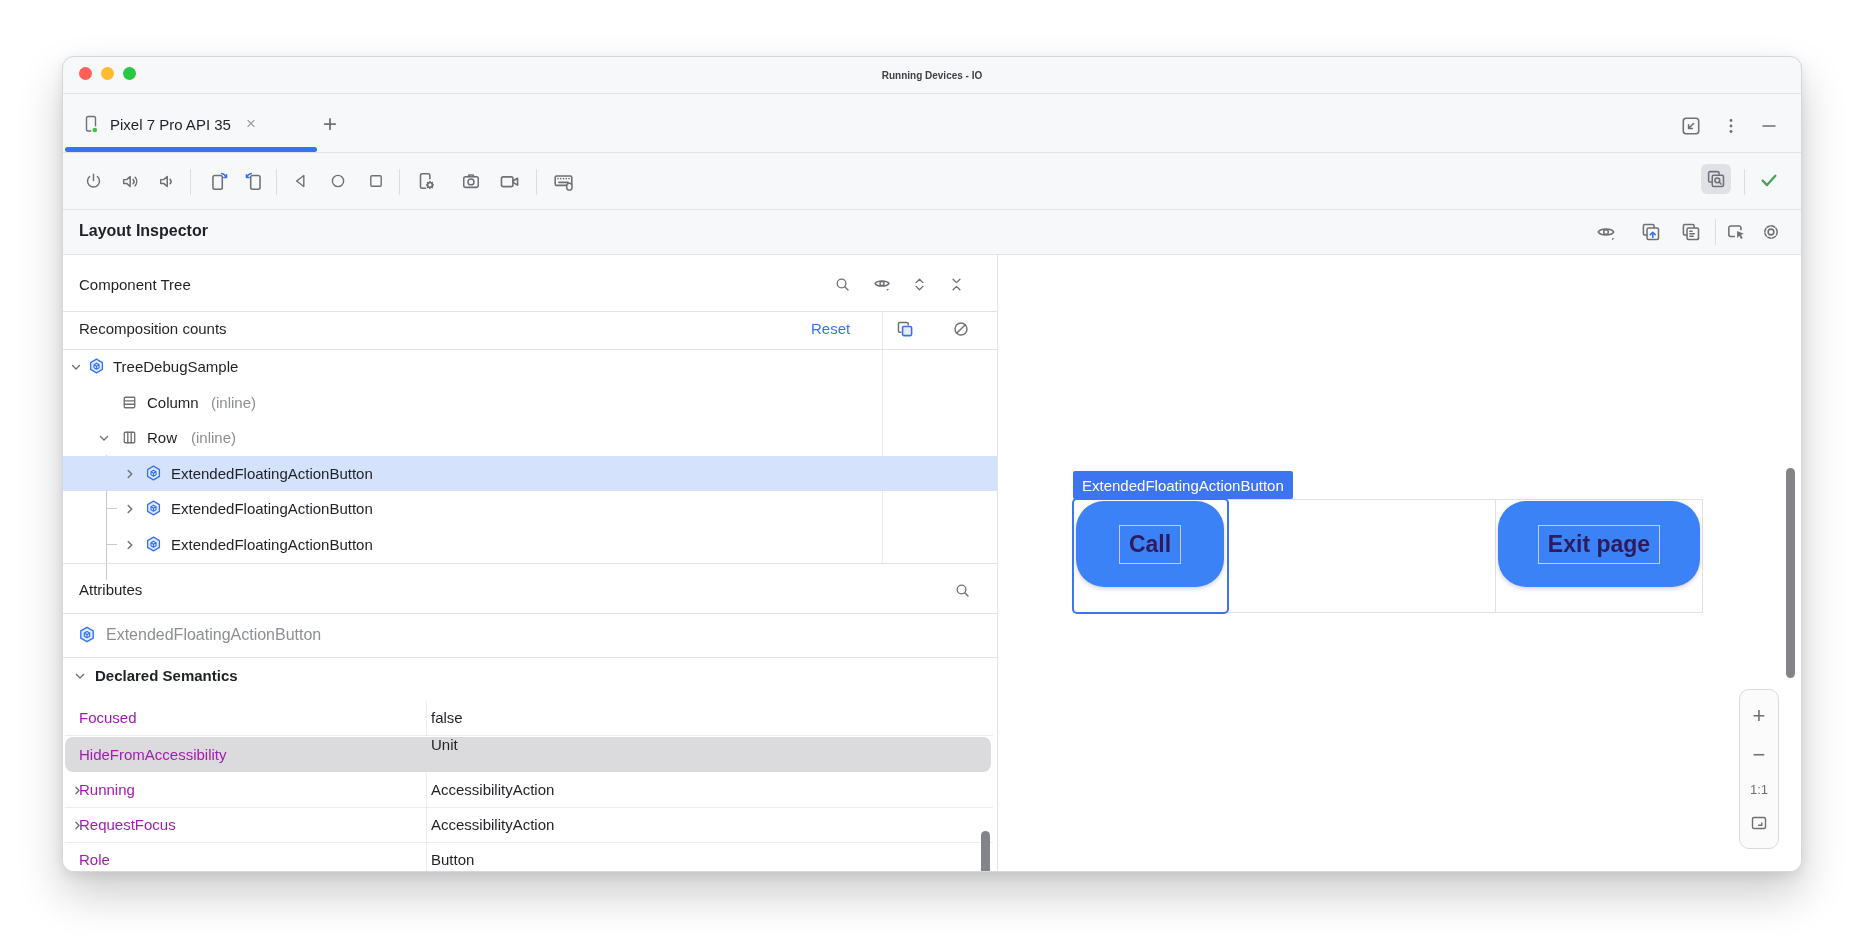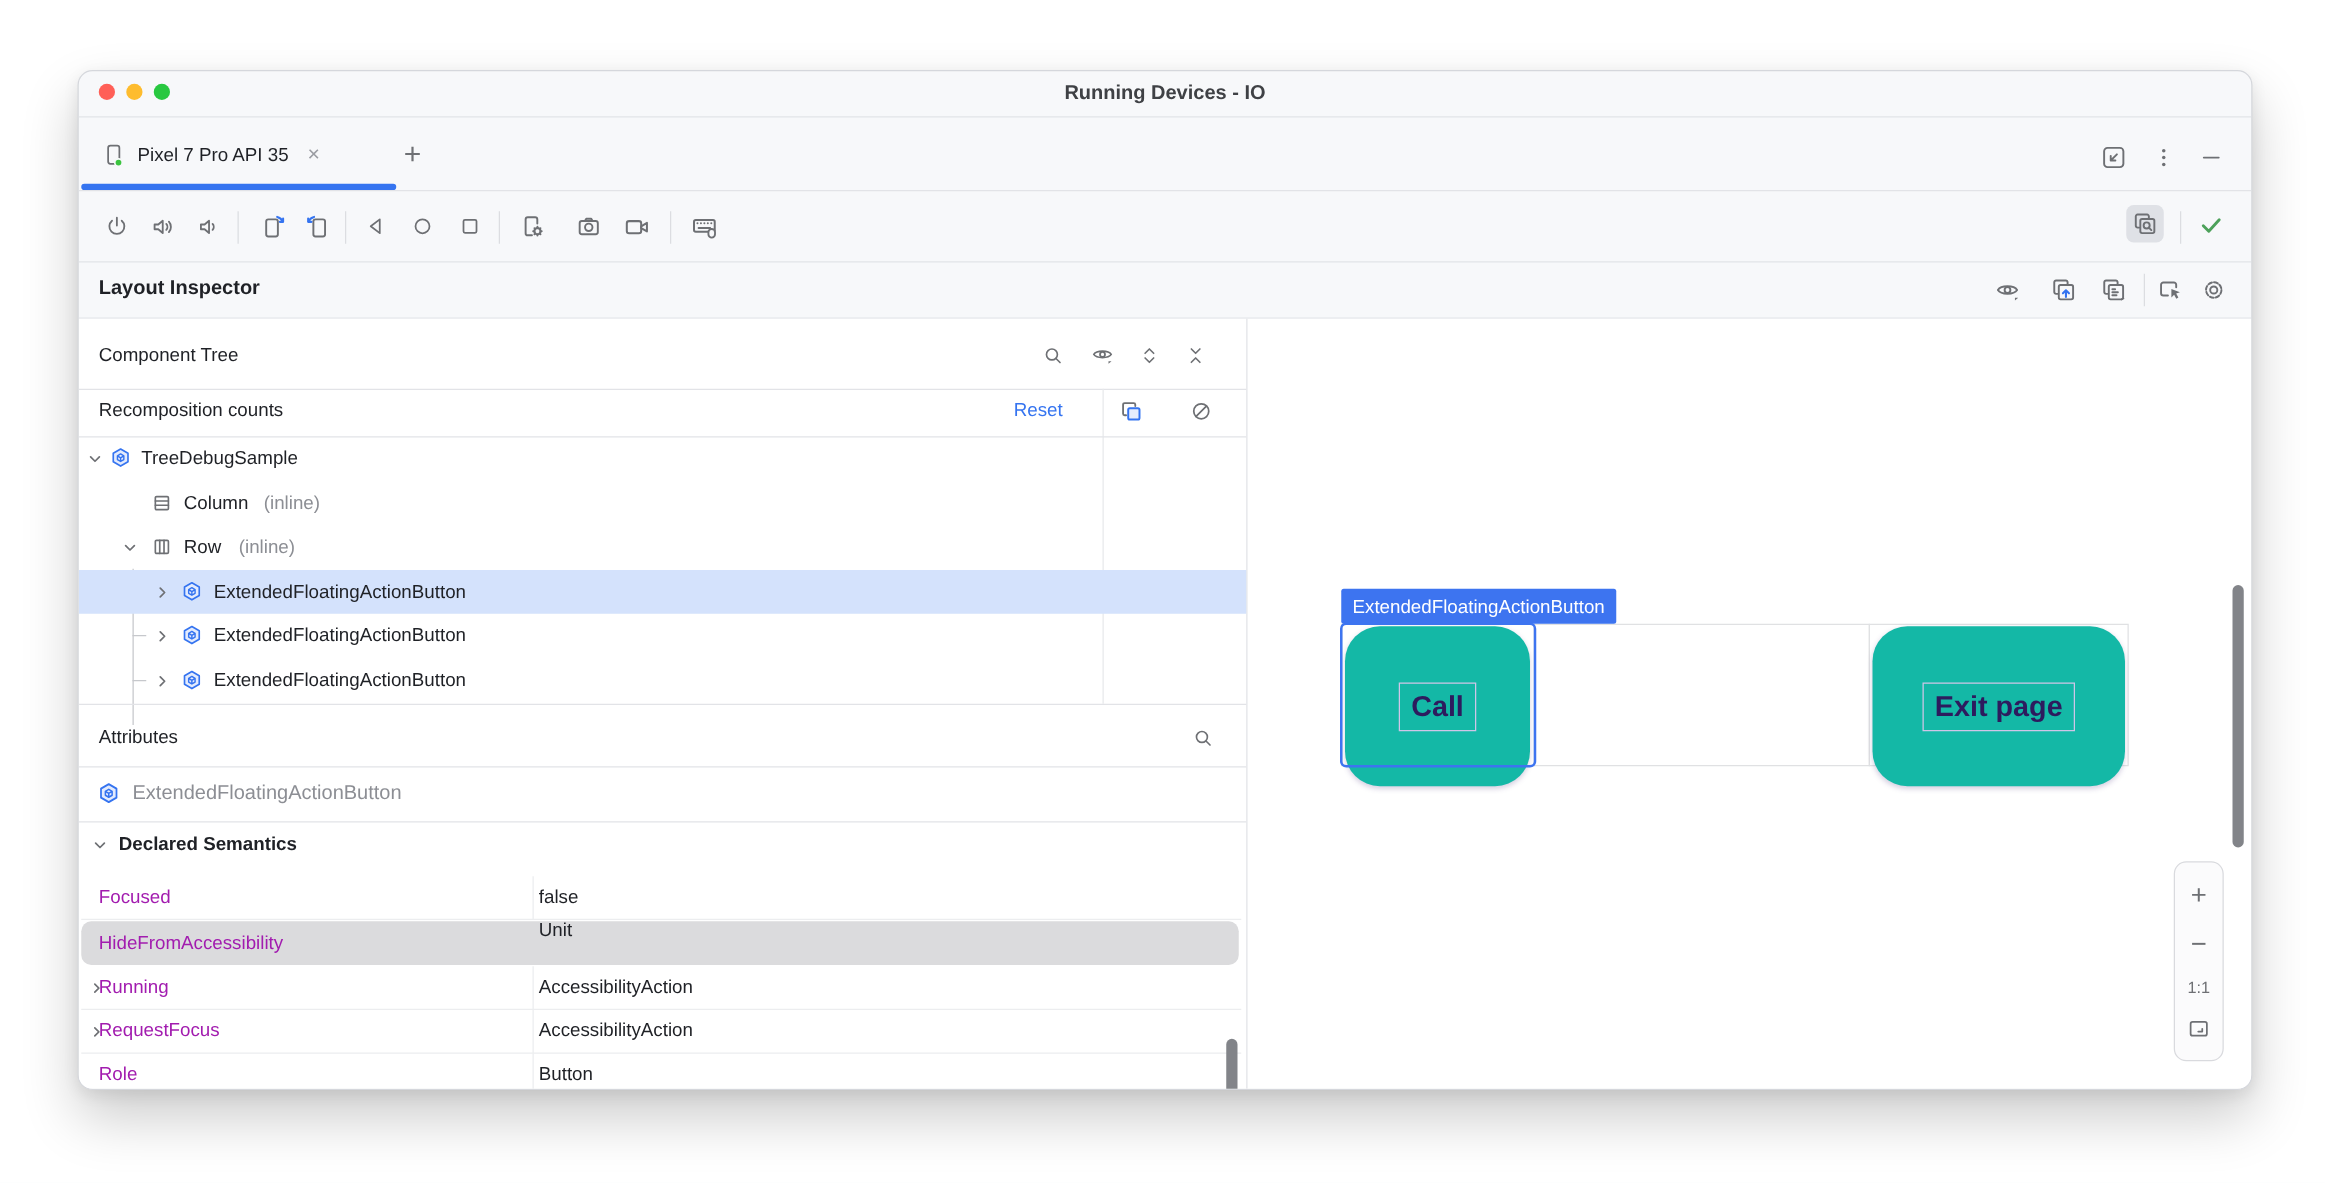--- a/index.html
+++ b/index.html
@@ -13,37 +13,37 @@
   }
   .row-line { position:absolute; left:0; right:0; height:1px; background:#E2E3E7; }
   .txt { color:#1F2126; font-size:15px; white-space:nowrap; }
   .gray { color:#8C8E94; }
   .ic { stroke:#6E7074; fill:none; stroke-width:1.4; stroke-linecap:round; stroke-linejoin:round; }
   .icbtn { position:absolute; width:30px; height:30px; display:flex; align-items:center; justify-content:center; border-radius:6px; }
   .sep-v { position:absolute; width:1px; background:#DCDDE1; }
   
   #titlebar { position:absolute; left:0; top:0; right:0; height:36px; }
   .light { position:absolute; top:10px; width:13px; height:13px; border-radius:50%; }
-  #title { position:absolute; top:0; left:0; right:0; height:36px; display:flex; align-items:center; justify-content:center; font-weight:bold; font-size:16px; color:#3F4145; }
+  #title { position:absolute; top:0; left:0; right:0; height:36px; display:flex; align-items:center; justify-content:center; font-weight:bold; font-size:10px; color:#3F4145; }
   
   #tab { position:absolute; left:8px; top:46px; height:42px; display:flex; align-items:center; gap:9px; padding:0 10px; }
   #tab-indicator { position:absolute; left:2px; top:90px; width:252px; height:5px; background:#3574F0; border-radius:3px; }
   
   .tree-row { position:absolute; left:0; width:934px; height:35px; display:flex; align-items:center; }
   .tree-sel { background:#D4E2FC; }
   .tline { position:absolute; background:#C6C8CC; }
   
   .attr-row { position:absolute; left:0; width:934px; height:35px; }
   .attr-name { position:absolute; left:16px; top:8px; font-size:15px; color:#a21caf; }
   .attr-val  { position:absolute; left:368px; top:8px; font-size:15px; color:#1F2126; }
   .attr-sep  { position:absolute; left:2px; right:4px; bottom:0; height:1px; background:#ECEDEF; }
   .attr-div  { position:absolute; left:363px; top:0; bottom:0; width:1px; background:#ECEDEF; }
   .hl { position:absolute; left:2px; right:6px; top:1px; bottom:1px; background:#DBDBDD; border-radius:8px; }
   
-  .fab { position:absolute; top:444px; height:128px; background:#14b8a6; border-radius:28px;
+  .fab { position:absolute; top:444px; height:86px; background:#3b82f6; border-radius:28px;
          display:flex; align-items:center; justify-content:center;
          box-shadow:0 2px 4px rgba(90,70,140,.25); }
   .fab-label { font-size:23px; font-weight:600; color:#2D1B5E; border:1px solid #CFC5E8; padding:5px 9px; }
   .cell { position:absolute; top:442px; height:114px; border:1px solid #E0E1E3; }
   
   #zoompanel { position:absolute; left:1676px; top:632px; width:40px; height:160px;
     background:#FBFBFC; border:1px solid #D9DADE; border-radius:10px;
     display:flex; flex-direction:column; align-items:center; justify-content:space-around; padding:6px 0; }
   .zbtn { color:#6E7074; font-size:22px; line-height:1; }
   .scrollbar { position:absolute; width:9px; background:#828489; border-radius:5px; }

